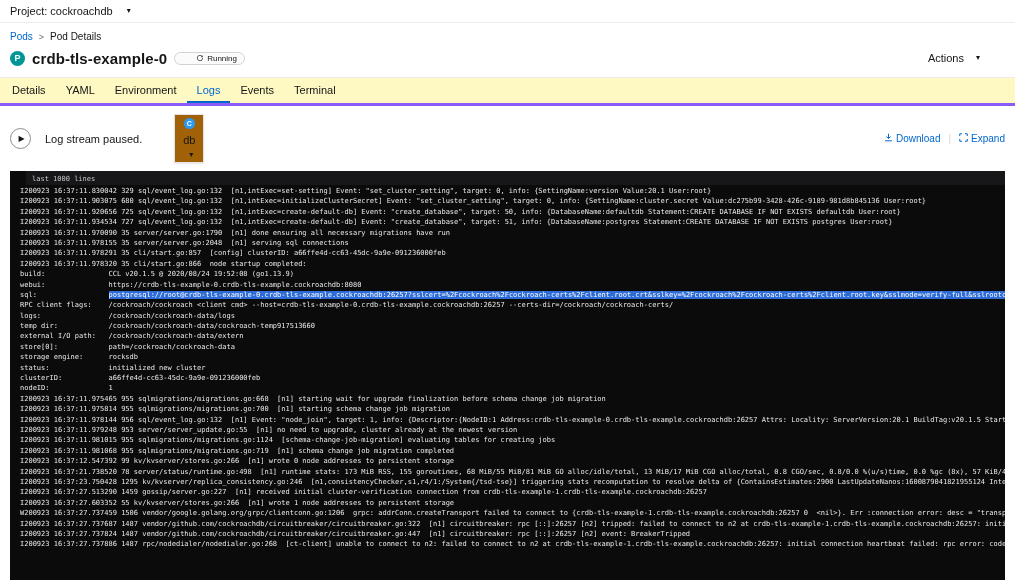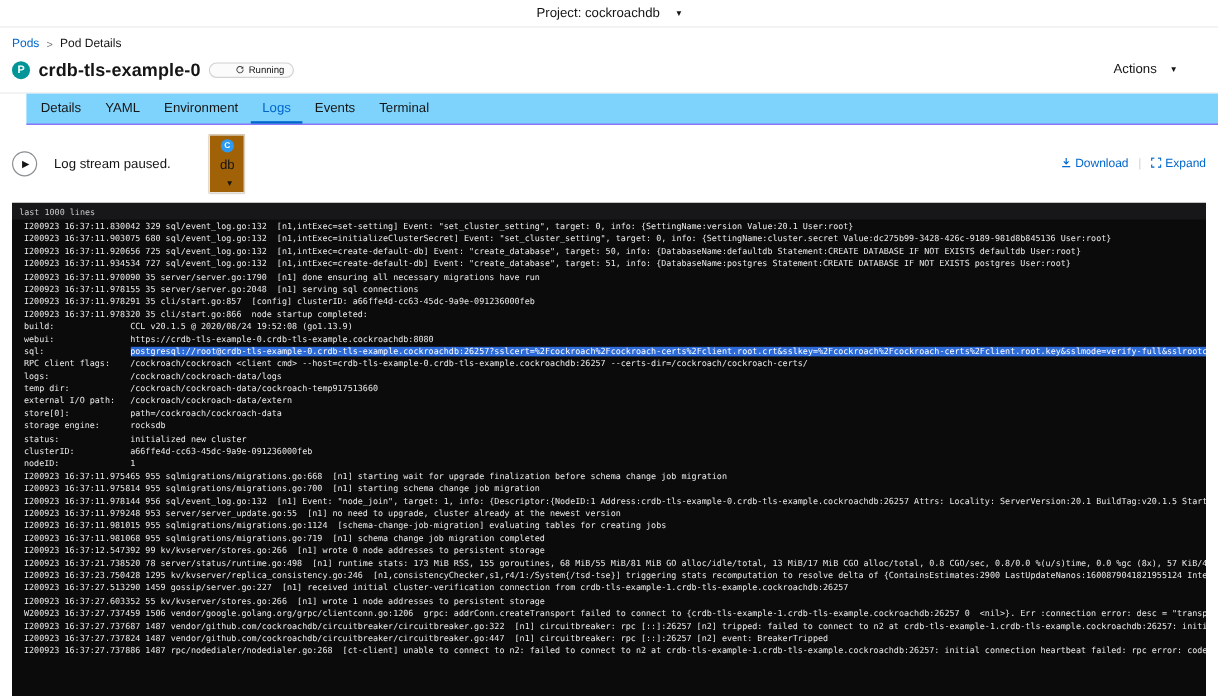--- a/index.html
+++ b/index.html
@@ -1,21 +1,21 @@
 <!DOCTYPE html>
 <html><head>
 <meta charset="utf-8">
 <style>
   * { box-sizing: border-box; margin: 0; padding: 0; }
   html, body { width: 1015px; height: 580px; background: #fff; overflow: hidden;
     font-family: "Liberation Sans", sans-serif; color: #151515; }
 
   
   .masthead { height: 23px; display: flex; align-items: center; padding: 0 10px;
-    border-bottom: 1px solid #ececec; background: #fff; justify-content: center; }
+    border-bottom: 1px solid #ececec; background: #fff; }
   .project-selector { display: flex; align-items: center; gap: 14px; font-size: 11px;
     background: none; border: none; color: #151515; cursor: pointer; font-family: inherit; }
   .caret { font-size: 8px; line-height: 1; color: #151515; }
 
   
   .breadcrumb { display: flex; align-items: center; gap: 6px; padding: 8px 10px 0; font-size: 10px; }
   .breadcrumb .crumb-link { color: #0066cc; cursor: pointer; }
   .breadcrumb .sep { color: #6a6e73; font-size: 9px; }
   .breadcrumb .current { color: #151515; }
 
@@ -26,21 +26,21 @@
   .page-title { font-size: 15px; font-weight: 600; letter-spacing: .1px; }
   .status-badge { display: inline-flex; align-items: center; gap: 3px; border: 1px solid #d2d2d2;
     border-radius: 9px; padding: 1px 7px 1px 21px; font-size: 8px; background: #fbfbfb; color: #151515; }
   .status-badge svg { display: block; }
   .actions-btn { margin-left: auto; margin-right: 25px; display: flex; align-items: center; gap: 12px;
     font-size: 11px; background: none; border: none; color: #151515; cursor: pointer; font-family: inherit; }
 
   .rule { border: none; border-top: 1px solid #ebebeb; margin-top: 9px; }
 
   
-  .tab-bar { display: flex; padding: 0 2px; border-bottom: 1px solid #8b5cf6; background: #7dd3fc; margin-left: 22px; }
+  .tab-bar { display: flex; padding: 0 2px; border-bottom: 3px solid #8b5cf6; background: #fef9c3; }
   .tab { padding: 6px 10px 5px; font-size: 11px; color: #151515; background: none; border: none;
     border-bottom: 2px solid transparent; cursor: pointer; font-family: inherit; }
   .tab.active { color: #0066cc; border-bottom-color: #0066cc; }
 
   
   .log-controls { display: flex; align-items: center; padding: 8px 10px; }
   .play-btn { width: 21px; height: 21px; border-radius: 50%; border: 1px solid #8a8d90; background: #fff;
     display: flex; align-items: center; justify-content: center; font-size: 8px; color: #151515;
     cursor: pointer; flex: none; padding-left: 2px; }
   .stream-status { font-size: 11px; margin-left: 14px; }
@@ -51,21 +51,21 @@
     font-size: 7px; font-weight: 700; display: flex; align-items: center; justify-content: center; flex: none; }
   .container-select .caret { margin-left: 4px; }
   .log-actions { margin-left: auto; display: flex; align-items: center; gap: 8px; }
   .link-btn { color: #0066cc; display: flex; align-items: center; gap: 3px; background: none; border: none;
     font-size: 10px; cursor: pointer; font-family: inherit; }
   .divider { color: #d2d2d2; font-size: 10px; }
 
   
   .log-viewer { position: relative; margin: 0 10px; height: 425px; background: #0b0b0c; overflow: hidden; }
   .log-header { font: 7px/12px "DejaVu Sans Mono", monospace; color: #c9c9c9; padding: 2px 6px 0;
-    background: #17171a; height: 14px; }
+    background: #17171a; height: 14px; margin-left: 16px; }
   .log-lines { padding: 1px 0 0 10px; }
   .log-line { font: 7px/10.4px "DejaVu Sans Mono", monospace; color: #e9e9e9; white-space: pre; height: 10.4px; }
   .log-selection { background: #2d6bd8; color: #fff; }
   .resume-bar { position: absolute; left: 0; right: 0; bottom: 0; height: 13px; width: 100%;
     background: #0a5cd8; color: #fff; font-size: 7.5px; display: flex; align-items: center;
     justify-content: center; gap: 4px; border: none; cursor: pointer; font-family: "Liberation Sans", sans-serif; }
   .resume-play { width: 8px; height: 8px; border: 1px solid #fff; border-radius: 50%; flex: none;
     display: flex; align-items: center; justify-content: center; font-size: 4.5px; line-height: 1; padding-left: 1px; }
 </style>
 </head>

